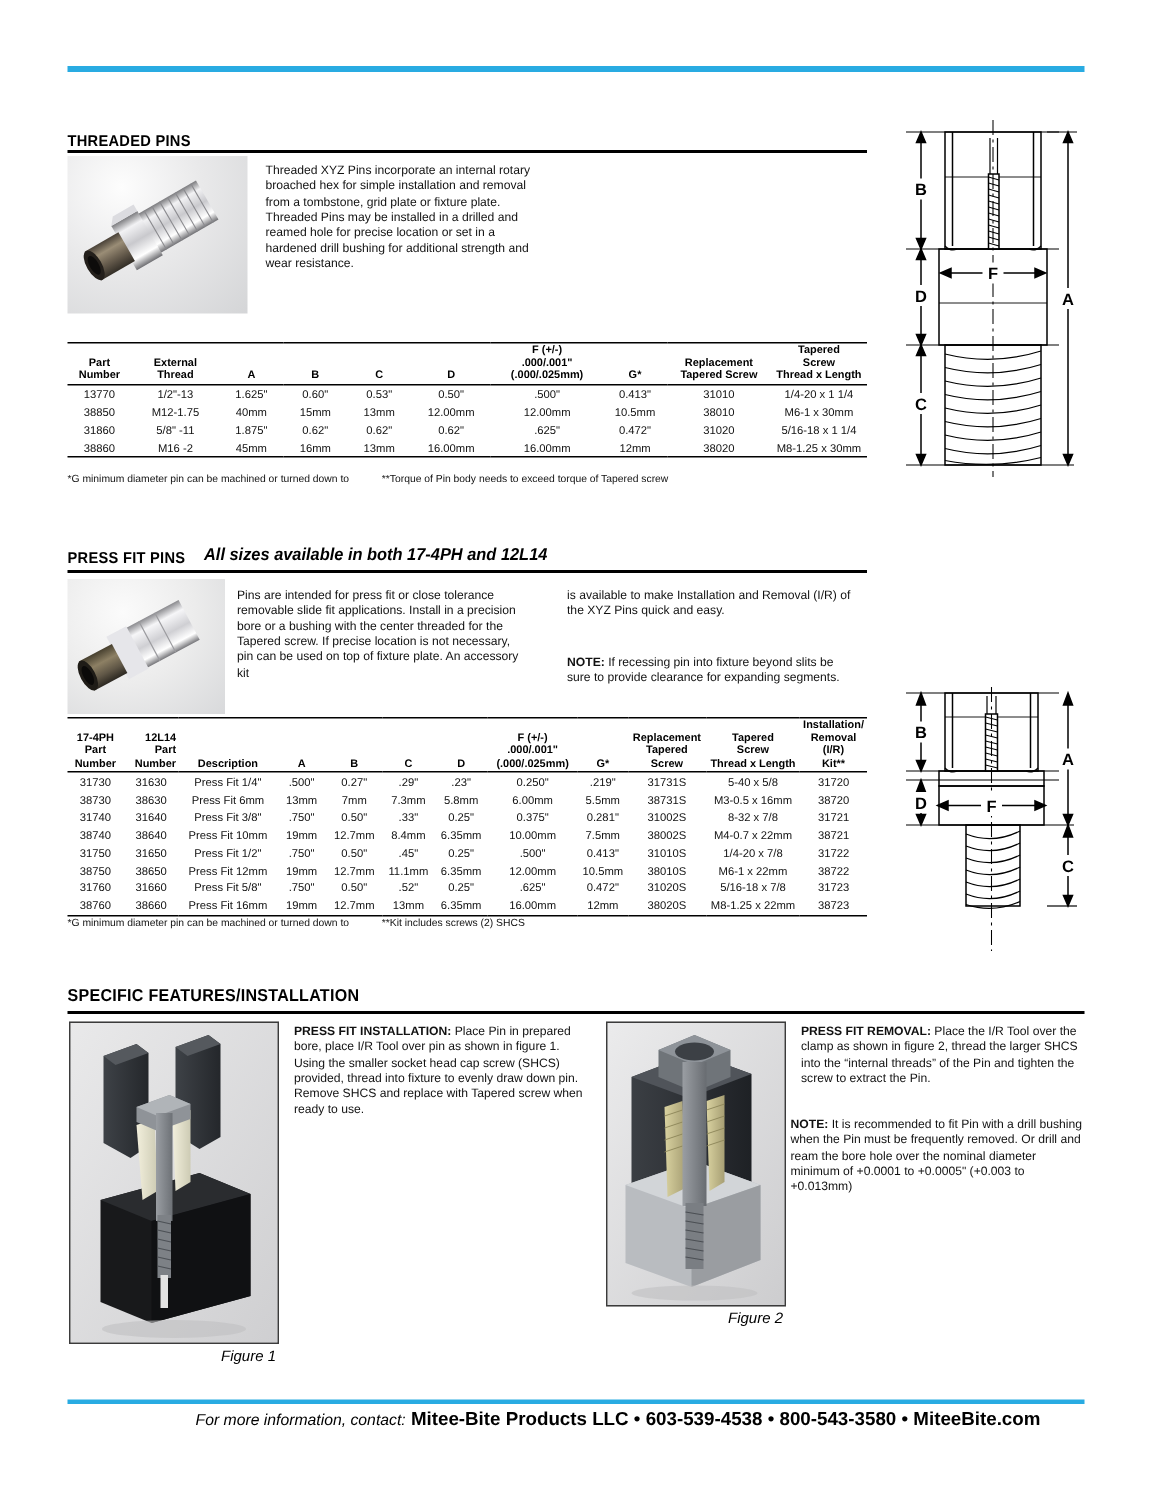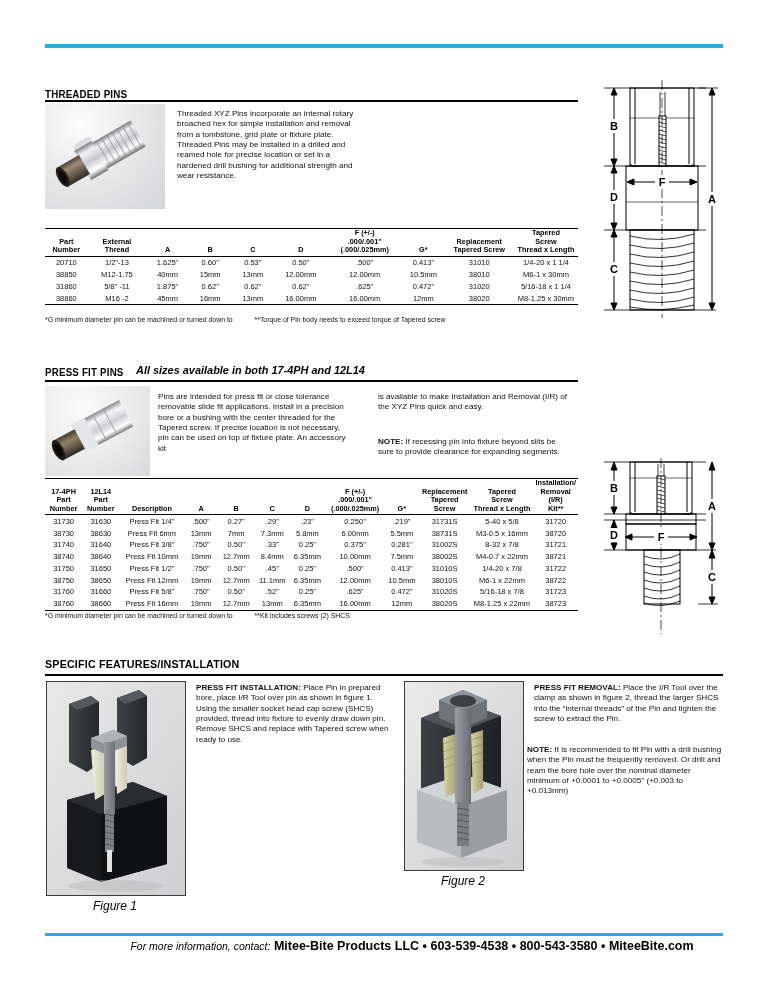--- a/index.html
+++ b/index.html
@@ -50,21 +50,21 @@
   table.dt td{
     padding:1.4px 2px;text-align:center;font-size:7.5px;color:#111;white-space:nowrap;
   }
   table.dt thead tr.hdr th{border-top:1.4px solid #000;border-bottom:.9px solid #000;}
   table.dt tbody tr:last-child td{border-bottom:1.4px solid #000;}
   .tfoot{position:absolute;font-size:6.9px;color:#111;}
   .tfoot span.gap{display:inline-block;width:18px;}
 
   
   .figbox{position:absolute;border:1px solid #3b3b3b;background:#dededf;overflow:hidden;}
-  .figcap{position:absolute;font-style:italic;font-size:12px;text-align:center;}
+  .figcap{position:absolute;font-style:italic;font-size:10px;text-align:right;}
 
   
   .draw{position:absolute;}
 
   
   .foot-rule{position:absolute;left:45px;top:933px;width:678px;height:3px;background:#29ABE2;}
   .foot-text{position:absolute;left:0;top:939px;width:768px;text-align:center;font-size:12.5px;padding-left:28px;}
   .foot-text i{font-style:italic;font-size:10.5px;}
   .foot-text b{font-weight:bold;}
 </style>
@@ -134,21 +134,21 @@
           <th style="width: 8%;">G*</th>
           <th style="width: 13%;">Replacement
 Tapered Screw</th>
           <th style="width: 12%;">Tapered
 Screw
 Thread x Length</th>
         </tr>
       </thead>
     <tbody>
         <tr>
-          <td>20710</td>
+          <td>13770</td>
           <td>1/2"-13</td>
           <td>1.625"</td>
           <td>0.60"</td>
           <td>0.53"</td>
           <td>0.50"</td>
           <td>.500"</td>
           <td>0.413"</td>
           <td>31010</td>
           <td>1/4-20 x 1 1/4</td>
         </tr>
@@ -324,21 +324,21 @@
   <div class="btext" style="left:378px;top:425px;width:190px;margin-top:12px;">
     <b>NOTE:</b><span> If recessing pin into fixture beyond slits be sure to provide clearance for expanding segments.</span>
   </div>
 
   <table class="dt" id="pressfit-table" style="left:45px;top:478px;width:533px;">
     <thead>
         <tr class="hdr">
           <th style="width: 7.5%;">17-4PH
 Part
 Number</th>
-          <th style="width: 7.5%;">12L14
+          <th style="width: 7.5%; text-align: right;">12L14
 Part
 Number</th>
           <th style="width: 13%;">Description</th>
           <th style="width: 7%;">A</th>
           <th style="width: 7.5%;">B</th>
           <th style="width: 7%;">C</th>
           <th style="width: 7%;">D</th>
           <th style="width: 12%;">F (+/-)
 .000/.001"
 (.000/.025mm)</th>

